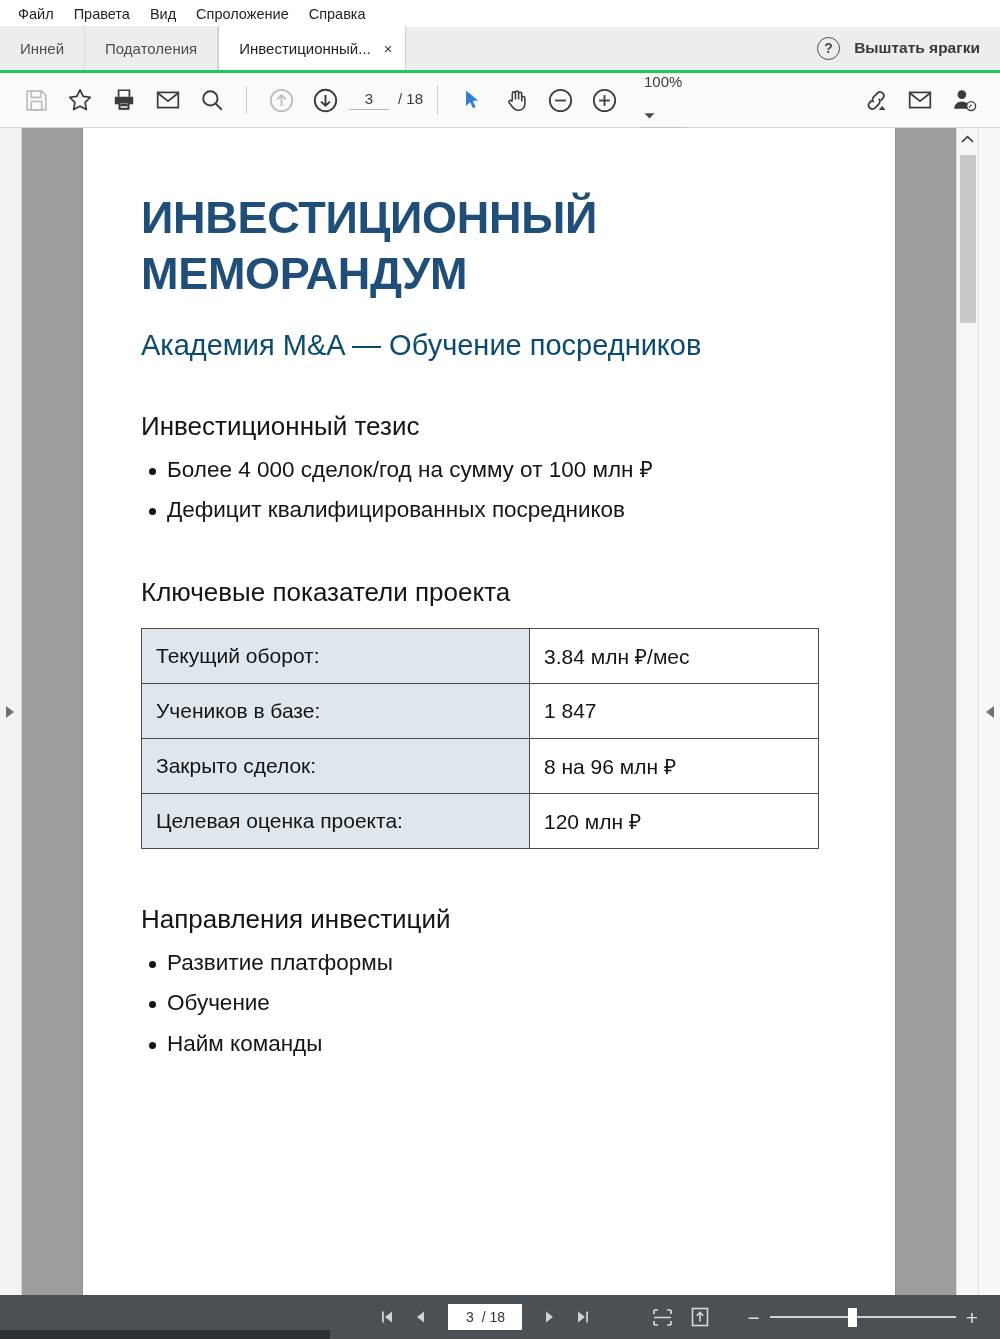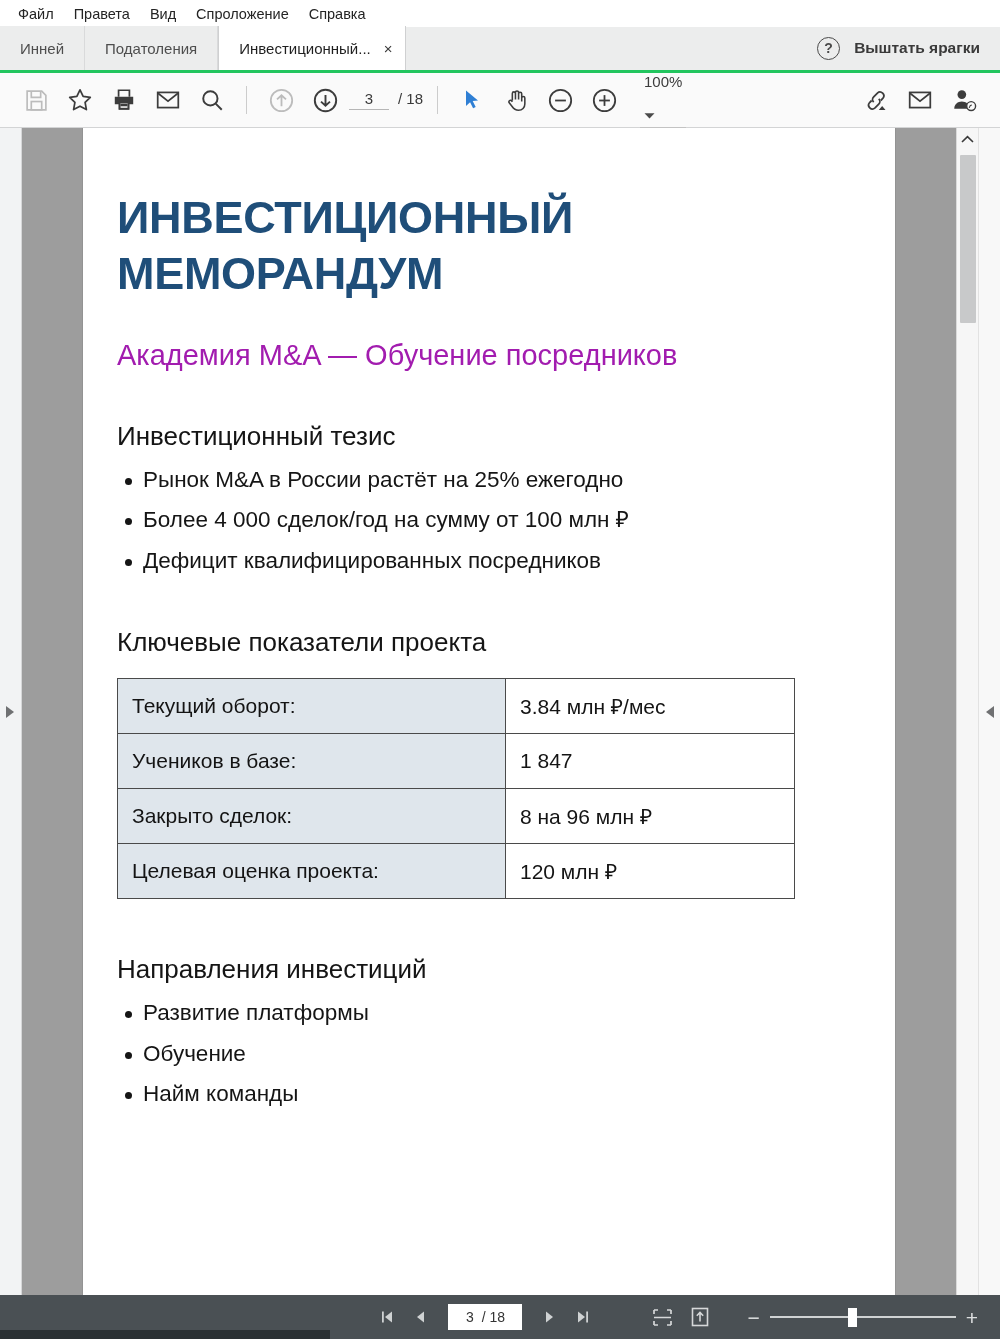--- a/index.html
+++ b/index.html
@@ -227,34 +227,34 @@
     justify-content: center;
     overflow: hidden;
     position: relative;
   }
   .page {
     width: 812px;
     background: #ffffff;
     padding: 62px 0 0 0;
     box-shadow: 0 0 0 1px rgba(0,0,0,0.06);
   }
-  .page-inner { padding: 0 34px; }
+  .page-inner { padding: 0 58px; }
 
   .doc-title {
     color: #1f4e79;
     font-weight: bold;
     font-size: 45px;
     line-height: 1.24;
     letter-spacing: -0.3px;
     text-transform: uppercase;
   }
   .doc-subtitle {
-    margin-top: 36px;
+    margin-top: 26px;
     font-size: 29px;
-    color: #a21caf;
+    color: #0c4a6e;
     line-height: 1.22;
   }
   .section-h {
     margin-top: 48px;
     font-size: 26px;
     color: #151515;
   }
   ul.bullets {
     list-style: none;
     margin-top: 17px;
@@ -556,21 +556,20 @@
 
     <div class="doc-scroll">
       <div class="page">
         <div class="page-inner">
 
           <div class="doc-title">ИНВЕСТИЦИОННЫЙ МЕМОРАНДУМ</div>
           <div class="doc-subtitle">Академия M&amp;A — Обучение посредников</div>
 
           <div class="section-h">Инвестиционный тезис</div>
           <ul class="bullets">
-            <li>Рынок M&amp;A в России растёт на 25% ежегодно</li>
             <li>Более 4 000 сделок/год на сумму от 100 млн ₽</li>
             <li>Дефицит квалифицированных посредников</li>
           </ul>
 
           <div class="section-h second">Ключевые показатели проекта</div>
           <div class="kpi-wrap">
             <table class="kpi">
               <tbody>
                 <tr>
                   <td class="k">Текущий оборот:</td>

